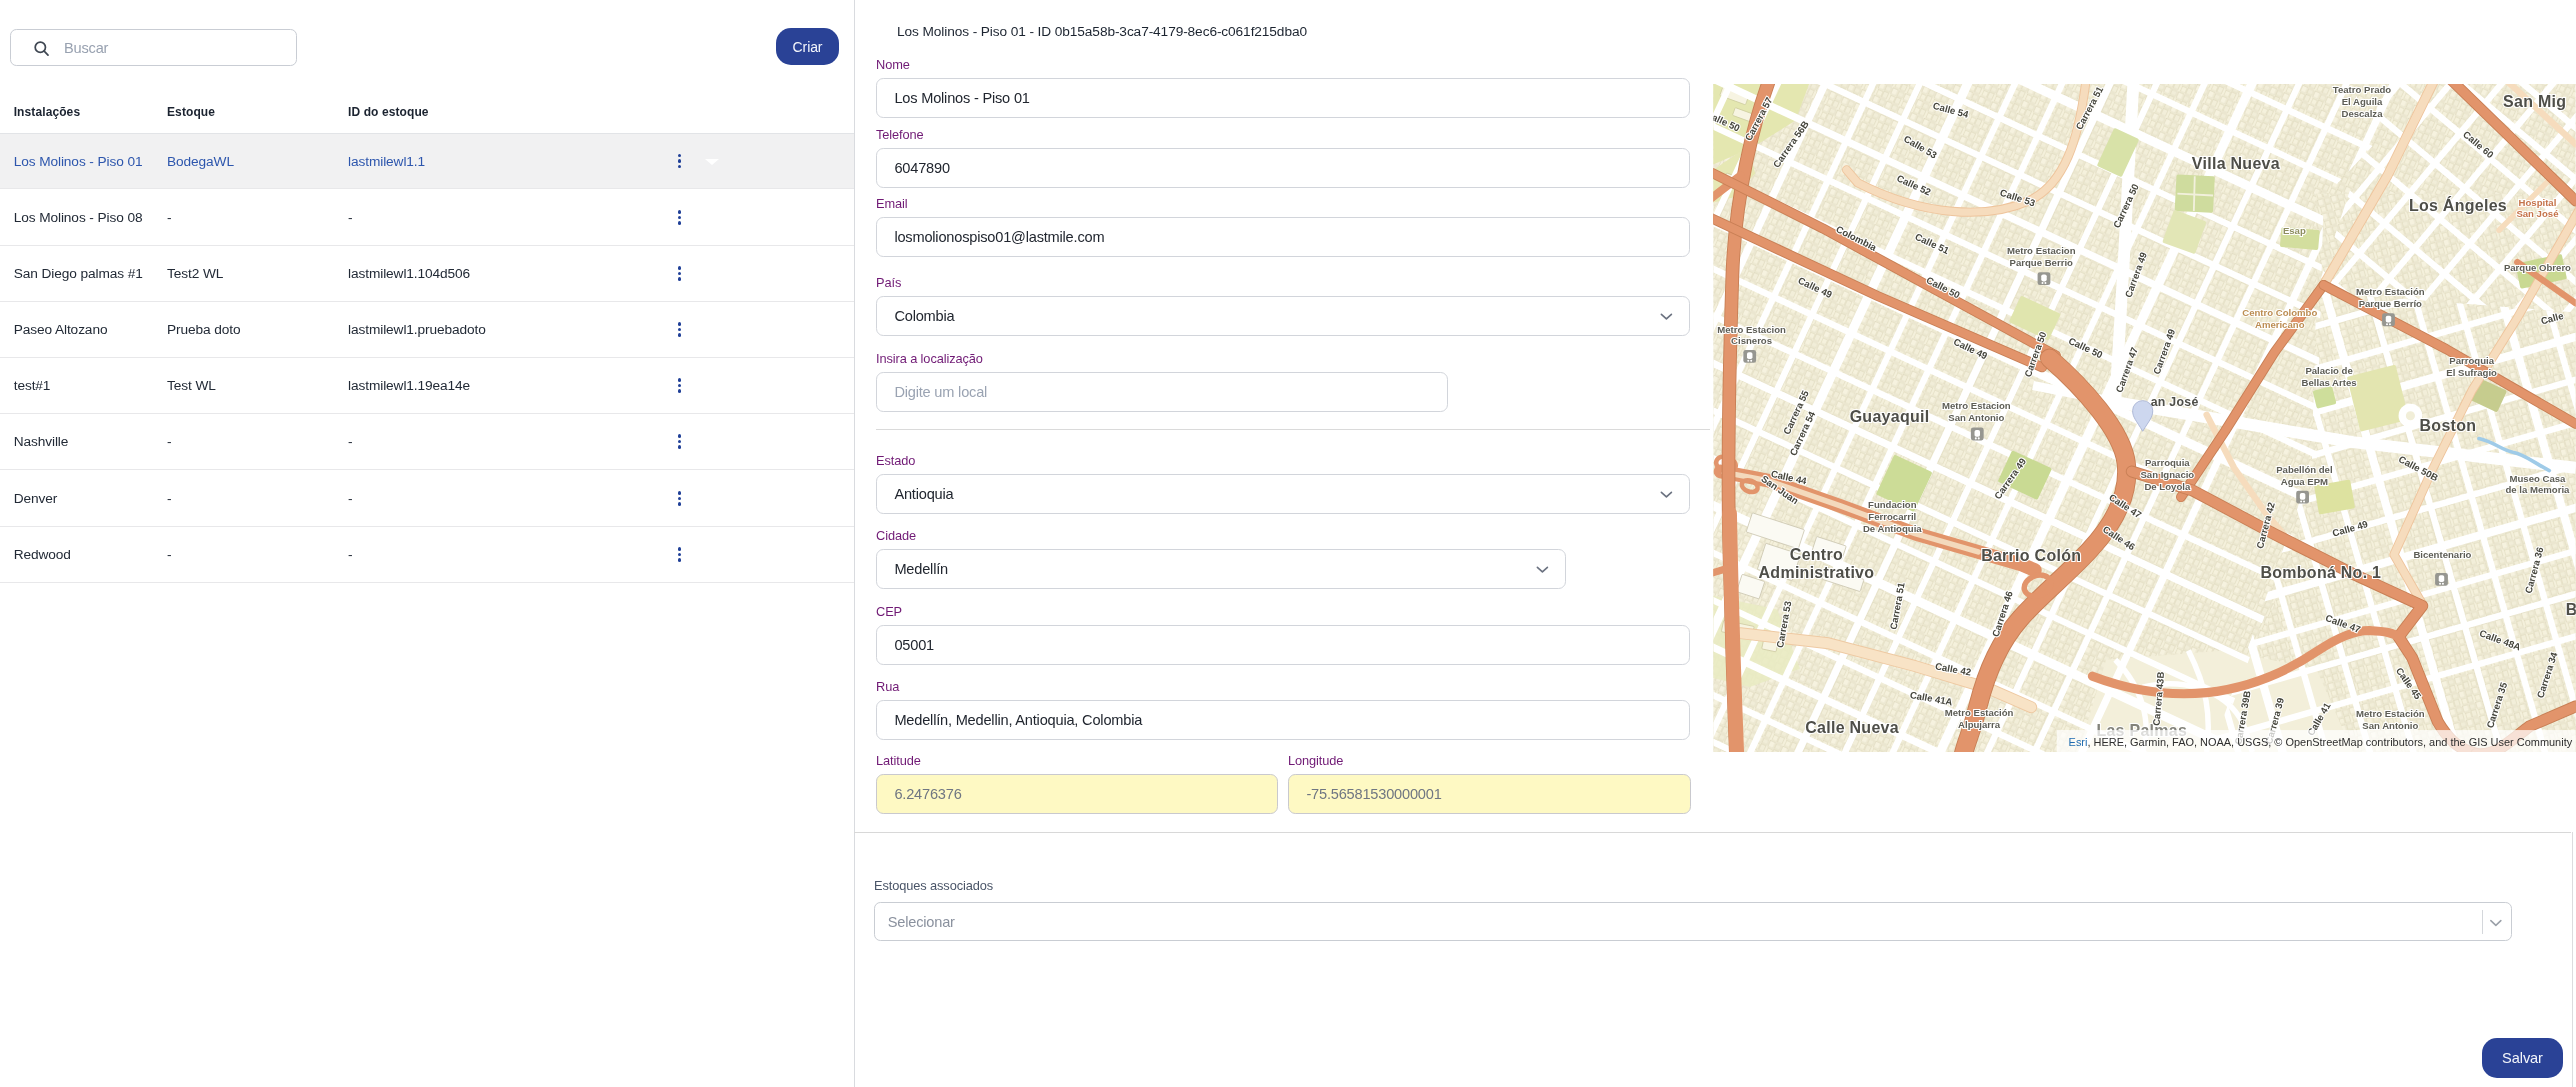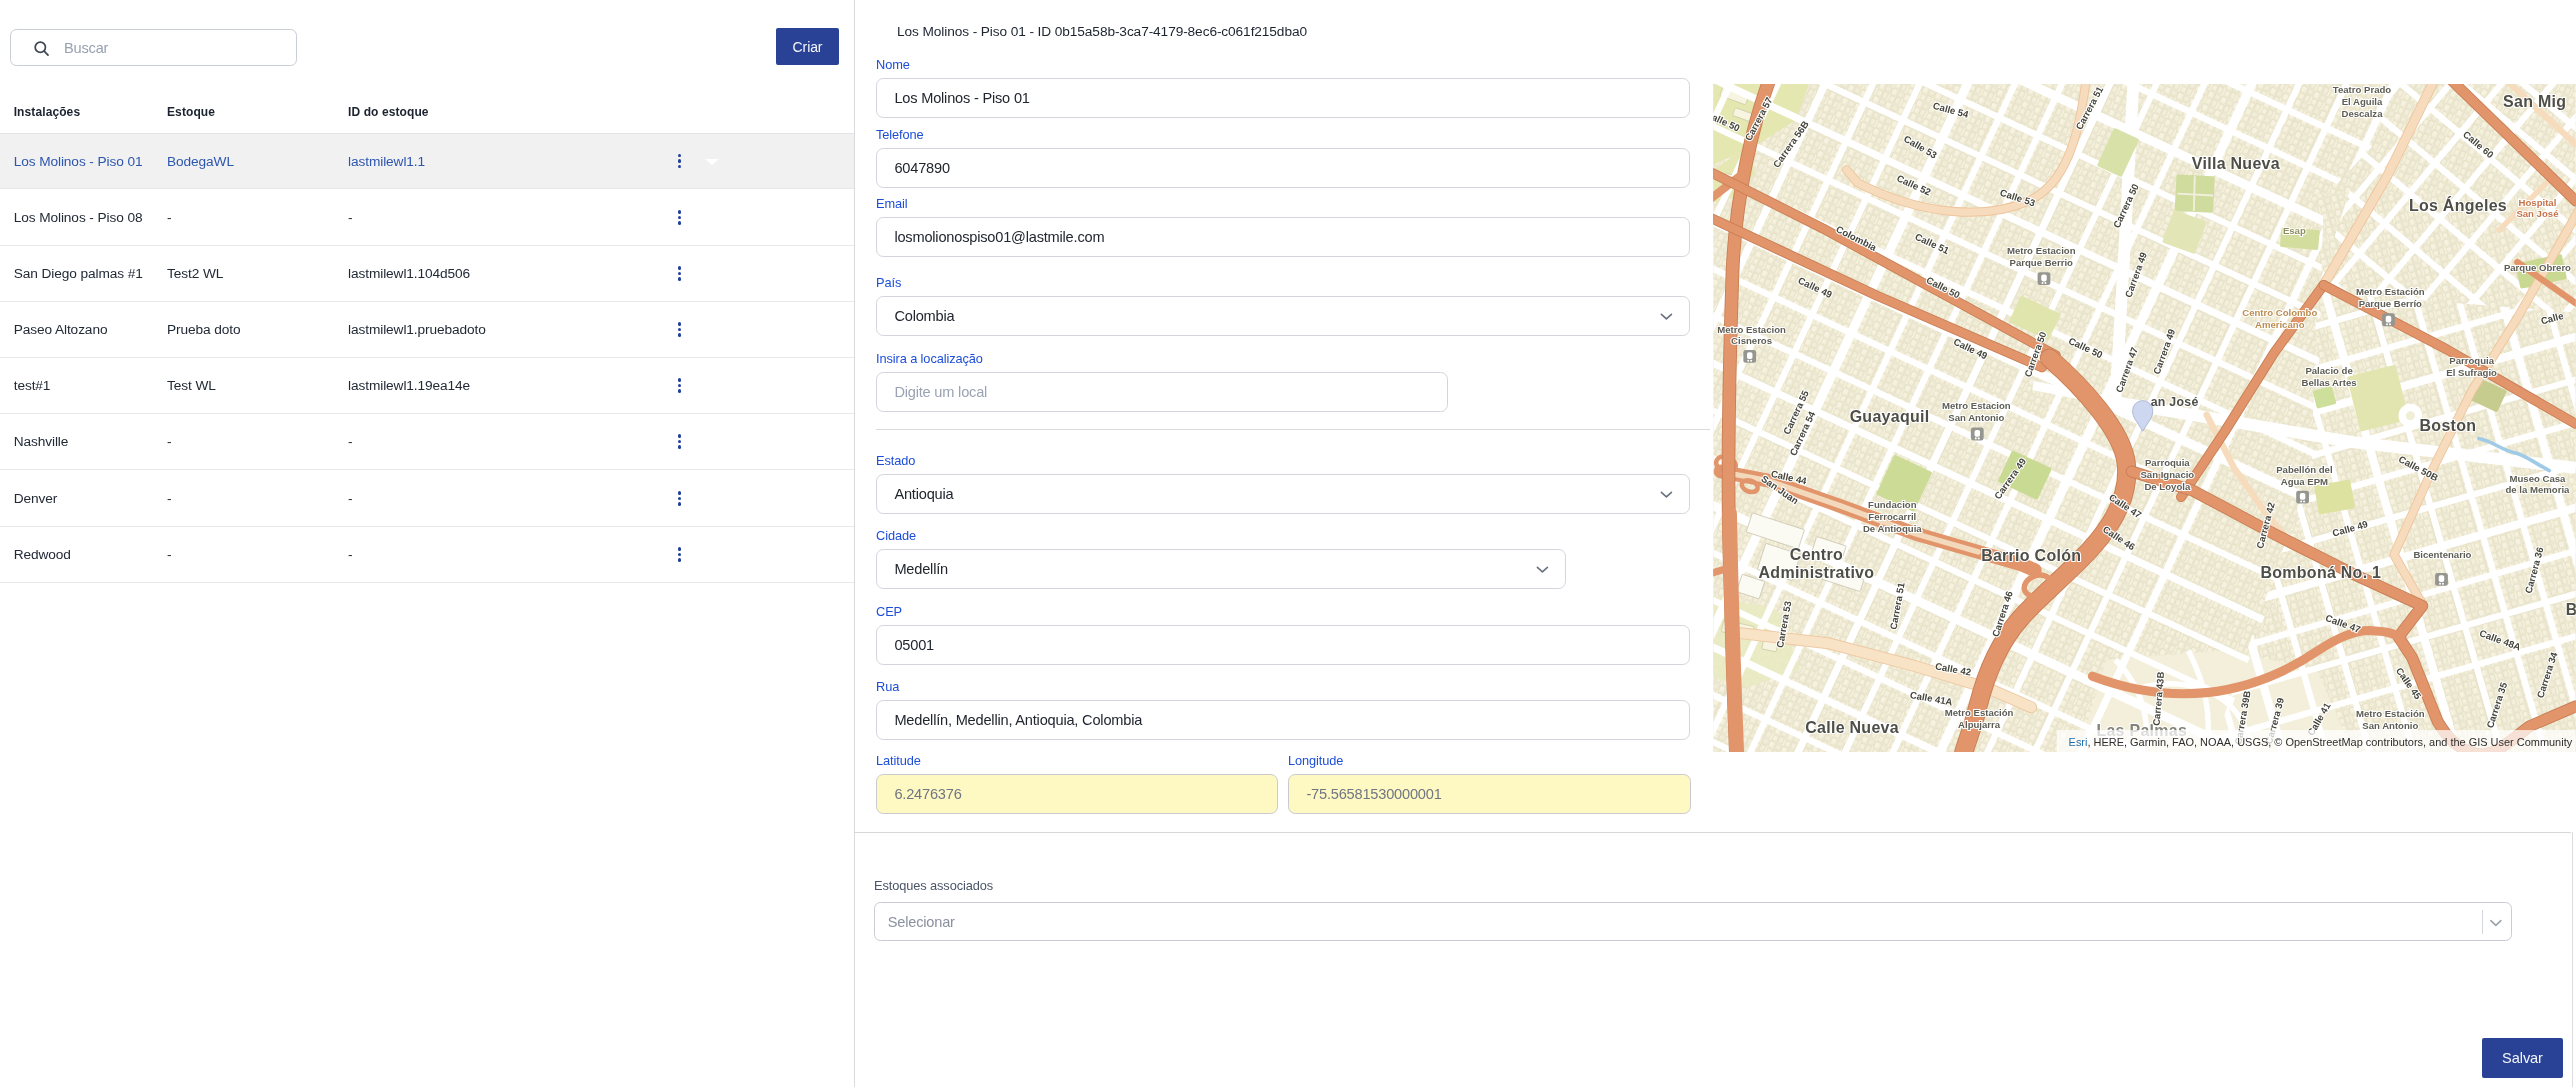--- a/index.html
+++ b/index.html
@@ -1,33 +1,33 @@
 <!DOCTYPE html>
 <html style="font-size:14.6px"><head><meta charset="utf-8">
 <style>
 * { margin:0; padding:0; box-sizing:border-box; }
 html,body { width:2576px; height:1087px; background:#ffffff; font-family:"Liberation Sans",sans-serif; position:relative; overflow:hidden; }
 
 .search { position:absolute; left:10px; top:29px; width:287px; height:37px; border:1.3px solid #c9cdd4; border-radius:6.4px; background:#fff; }
 .search svg { position:absolute; left:22px; top:10px; }
 .search .ph { position:absolute; left:53px; top:10px; font-size:14.6px; color:#98a1b0; letter-spacing:-0.2px; }
-.btn { position:absolute; background:#2a4296; color:#f4f6fb; border-radius:2px; font-size:14px; display:flex; align-items:center; justify-content:center; letter-spacing:-0.1px; }
+.btn { position:absolute; background:#2a4296; color:#f4f6fb; border-radius:15px; font-size:14px; display:flex; align-items:center; justify-content:center; letter-spacing:-0.1px; }
 .thead { position:absolute; top:105px; font-size:12px; font-weight:700; color:#1b2330; letter-spacing:0.1px; }
 .hdiv { position:absolute; left:0; width:854px; height:0.9px; background:#e2e4e7; }
 .row { position:absolute; left:0; width:854px; height:56px; border-bottom:0.9px solid #e8e8ea; font-size:13.7px; color:#222a36; }
 .row.sel { background:#f1f1f2; border-top:0.9px solid #e2e4e7; }
 .row > div { position:absolute; top:0; height:100%; display:flex; align-items:center; letter-spacing:-0.1px; }
 .c1 { left:13.7px; } .c2 { left:167px; } .c3 { left:348px; }
 .kebab { left:673px; width:12.8px; flex-direction:column; justify-content:center; gap:2.4px; }
 .kebab i { width:3.1px; height:3.1px; border-radius:50%; background:#1f3f97; display:block; }
 .caret { left:705px; top:25px !important; height:0 !important; width:0; border-left:7.3px solid transparent; border-right:7.3px solid transparent; border-top:6.4px solid #ffffff; }
 .vdiv { position:absolute; left:854px; top:0; width:1.3px; height:1087px; background:#d9dbdf; }
 
 .title { position:absolute; left:876px; top:24px; font-size:13.7px; color:#1c2430; letter-spacing:-0.1px;margin-left:21px; }
-.lbl { position:absolute; font-size:12.8px; color:#1d4ed8; letter-spacing:-0.1px; }
+.lbl { position:absolute; font-size:12.8px; color:#701a75; letter-spacing:-0.1px; }
 .inp { position:absolute; height:40px; border:1.3px solid #d2d5db; border-radius:7.3px; background:#fff; display:flex; align-items:center; }
 .inp .val { margin-left:17.4px; font-size:14.6px; color:#21262f; letter-spacing:-0.2px; }
 .inp .ph { margin-left:17.4px; font-size:14.6px; color:#9aa3b2; letter-spacing:-0.2px; }
 .inp.gray { background:#fef9c3; border-color:#c9c9ce; }
 .inp .gval { margin-left:17.4px; font-size:14.6px; color:#6f7682; letter-spacing:-0.2px; }
 .chev { position:absolute; right:16.4px; top:16.4px; }
 .hline { position:absolute; height:1.3px; background:#dadada; }
 
 .sel2 { position:absolute; left:874px; top:902px; width:1638px; height:39px; border:1.3px solid #c9cdd3; border-radius:6.4px; background:#fff; }
 .sel2 .ph { position:absolute; left:12.8px; top:11px; font-size:14.6px; color:#8a919e; letter-spacing:-0.2px; }

